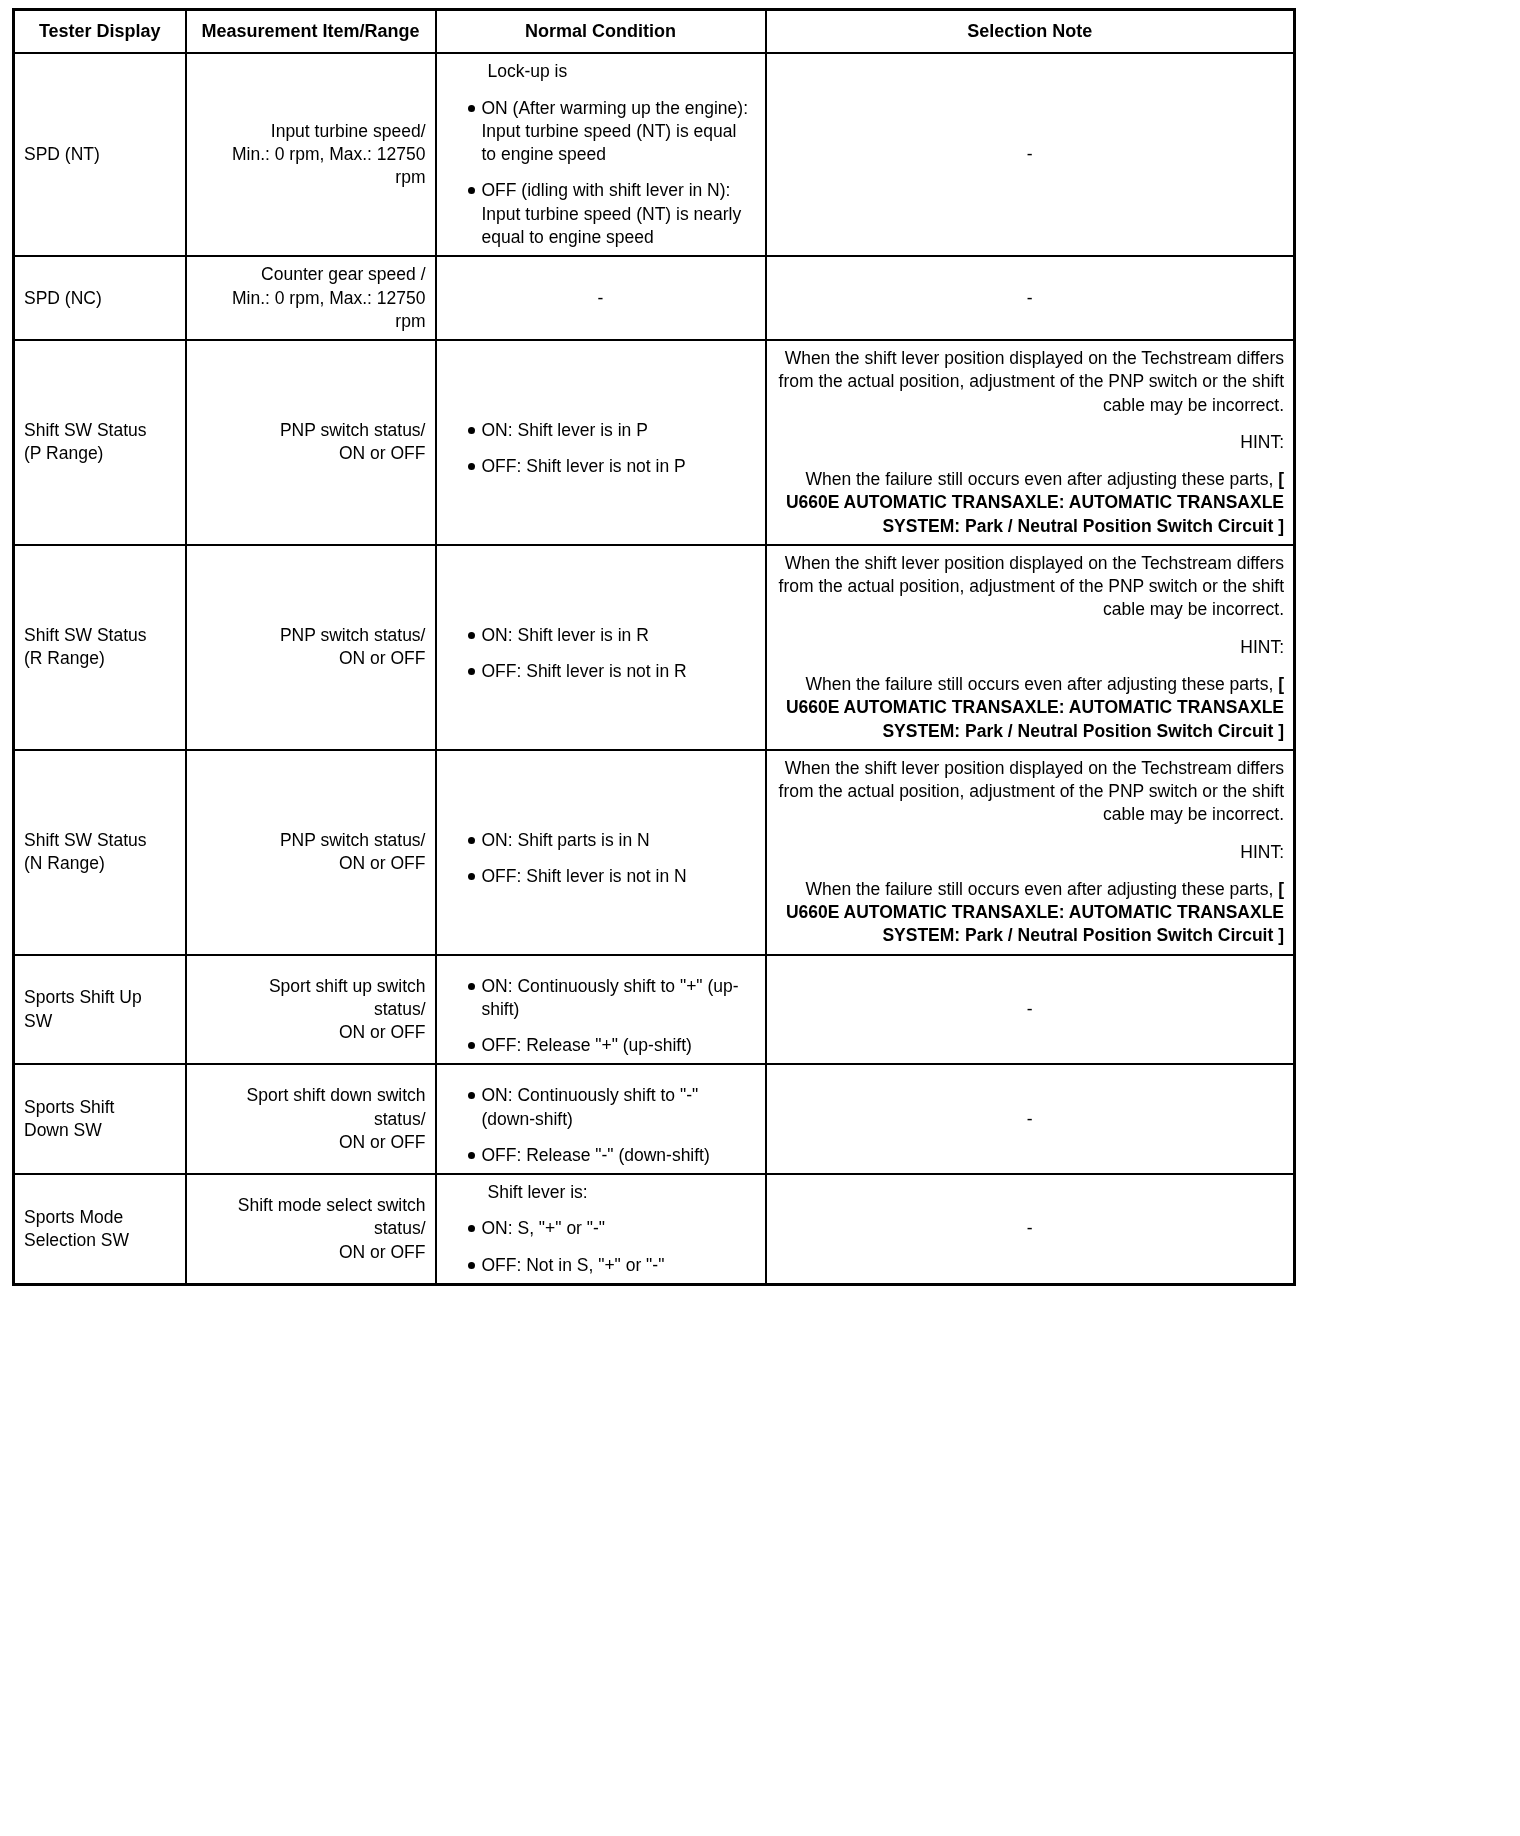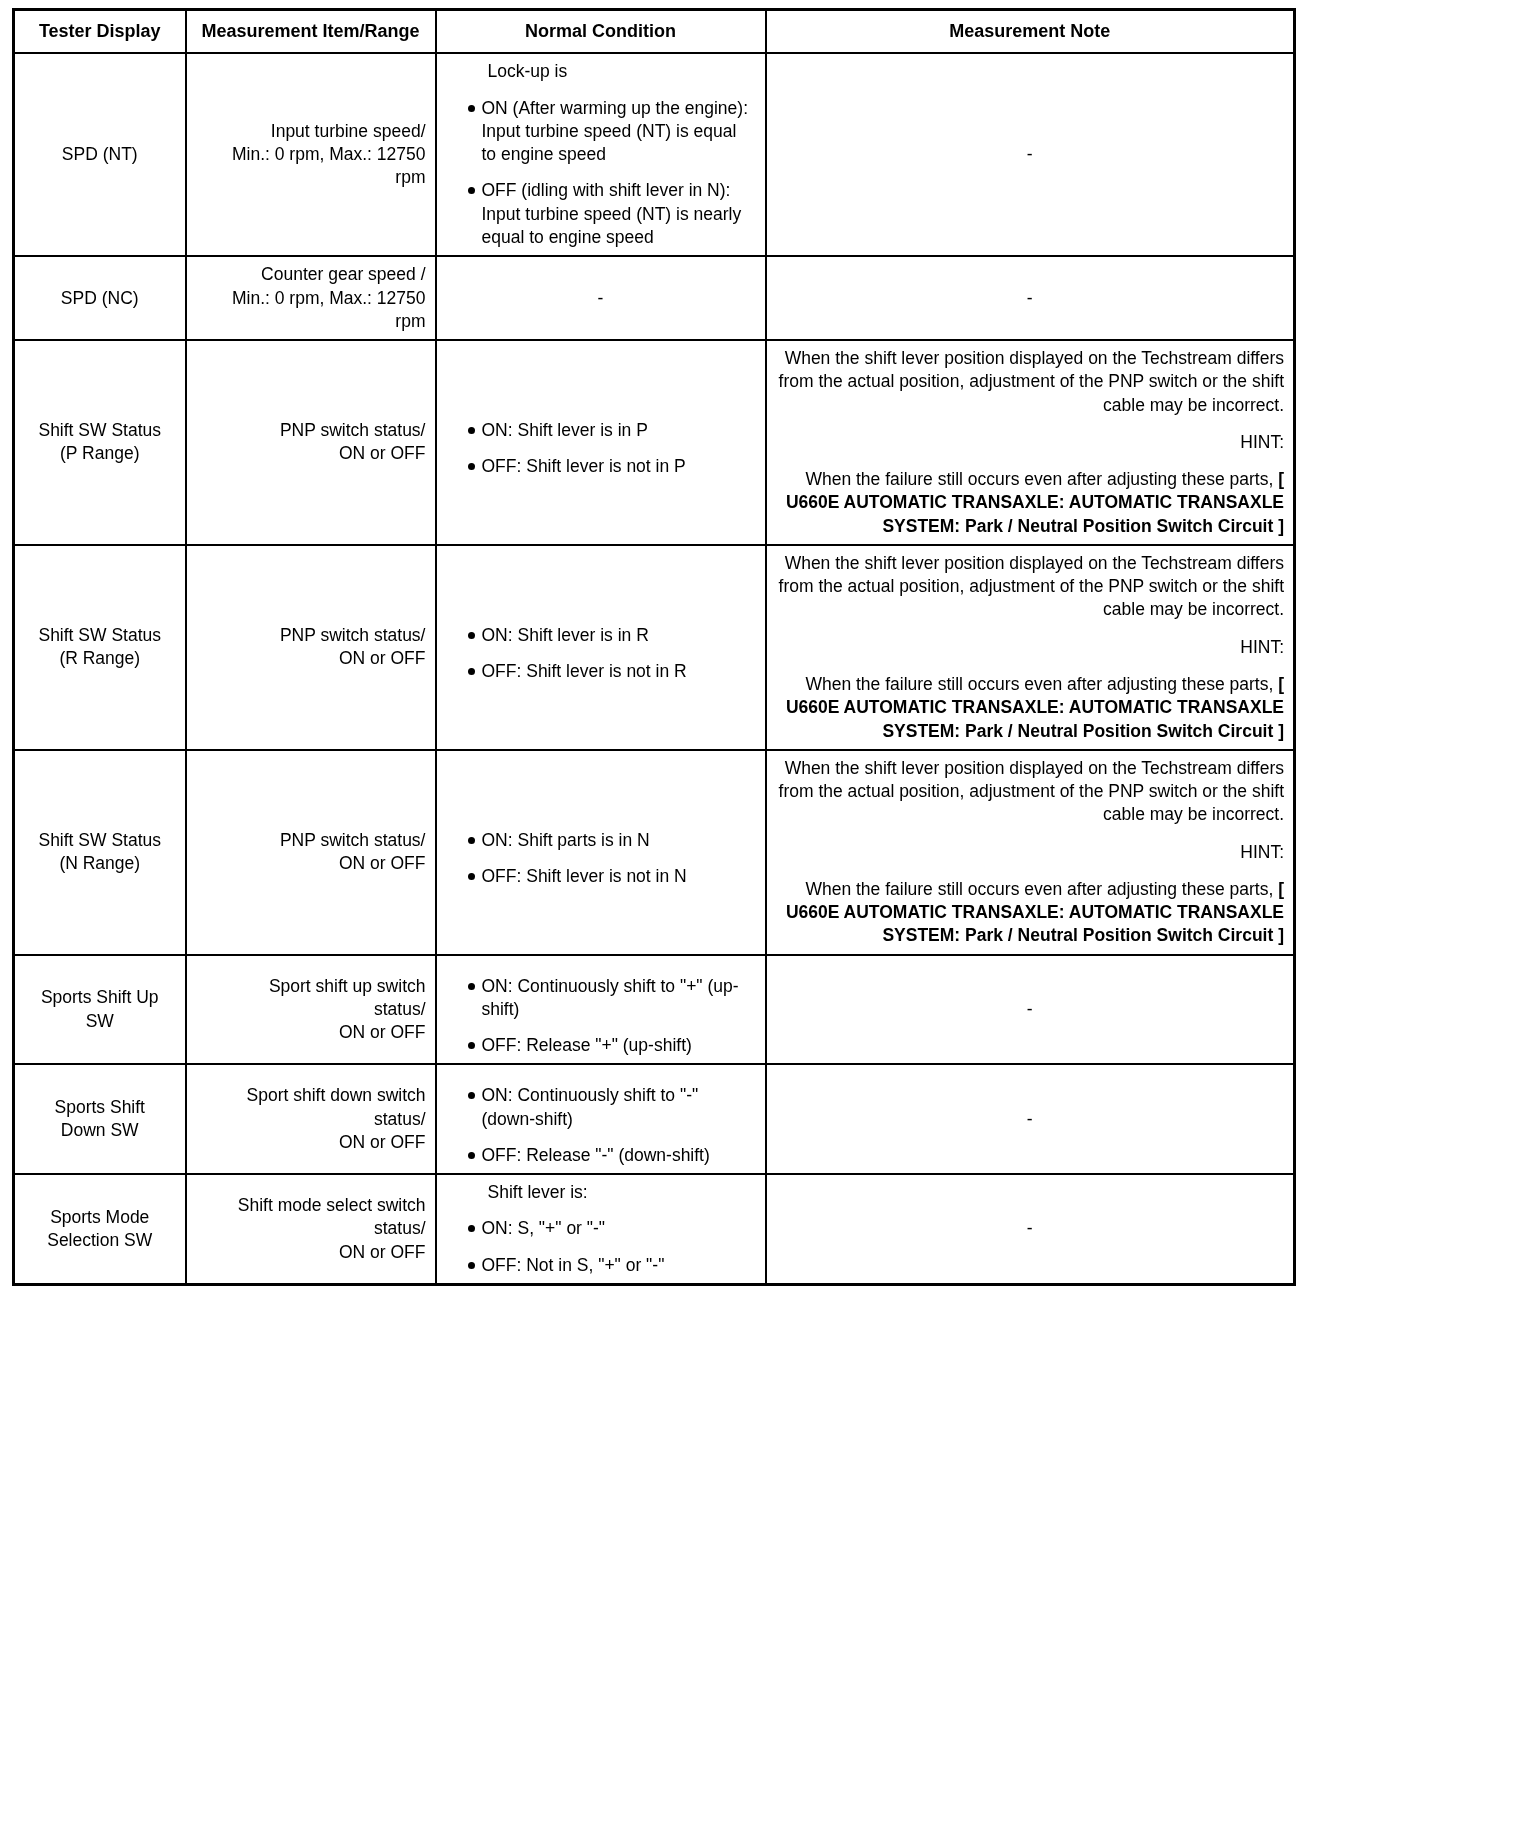--- a/index.html
+++ b/index.html
@@ -37,21 +37,20 @@
     font-size: 18px;
     padding: 9px 6px;
     line-height: 1.3;
   }
   col.c1 { width: 172px; }
   col.c2 { width: 250px; }
   col.c3 { width: 330px; }
   col.c4 { width: 529px; }
 
   td.tester {
-    text-align: center;
   }
   td.tester .line { display: block; }
   td.measure { text-align: right; border-radius: 11px; }
   td.measure .line { display: block; }
   td.normal { text-align: left; }
   td.normal.centered { text-align: center; }
   td.note { text-align: right; vertical-align: top; padding-top: 10px; }
   td.note.centered { text-align: center; vertical-align: middle; }
 
   ul.bul {
@@ -93,21 +92,21 @@
         <col class="c4">
     </colgroup>
     <thead>
       <tr>
         <th>Tester Display</th>
         <th>
           <span class="line">Measurement</span>
           <span class="line">Item/Range</span>
         </th>
         <th>Normal Condition</th>
-        <th>Measurement Note</th>
+        <th>Selection Note</th>
       </tr>
     </thead>
     <tbody>
 
       <tr>
         <td class="tester">SPD (NT)</td>
         <td class="measure">
           <span class="line">Input turbine speed/</span>
           <span class="line">Min.: 0 rpm, Max.: 12750</span>
           <span class="line">rpm</span>

